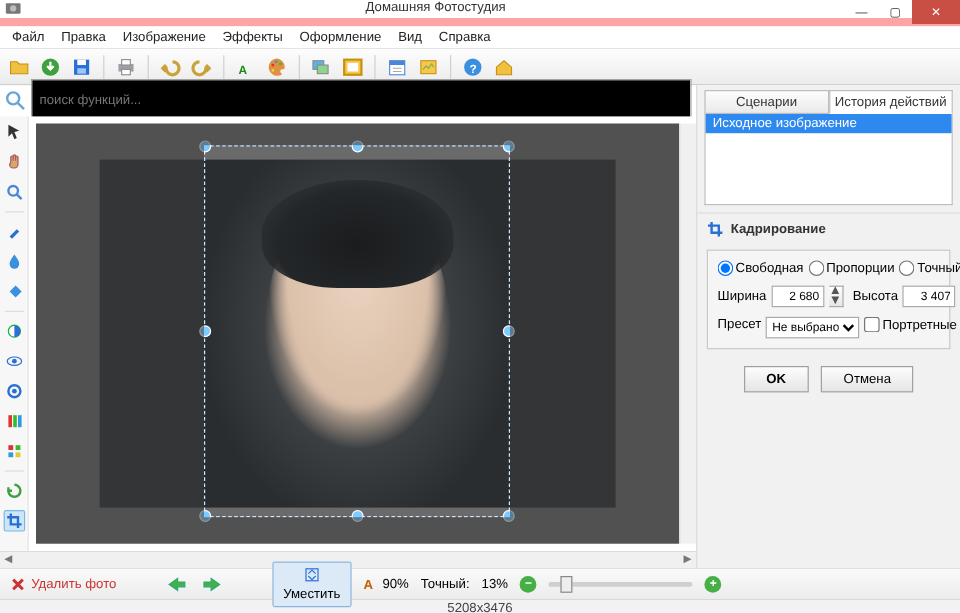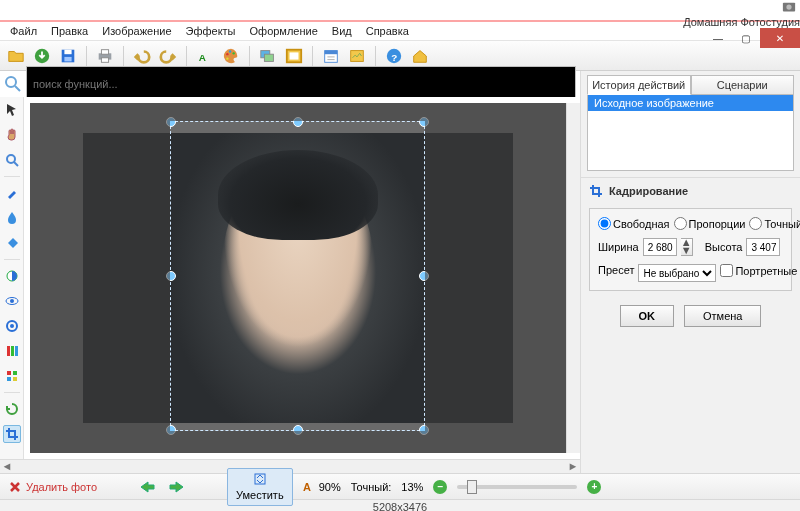--- a/index.html
+++ b/index.html
@@ -1,18 +1,18 @@
 <!DOCTYPE html>
 <html><head>
 <meta charset="utf-8">
 <style>
 * { box-sizing: border-box; margin: 0; padding: 0; font-family: "Segoe UI", Tahoma, sans-serif; font-size: 11px; }
 html, body { width: 800px; height: 511px; overflow: hidden; background: #fff; }
 
-.titlebar { height: 22px; background: #fff; border-bottom: 2px solid #fca5a5; display: flex; align-items: flex-end; flex-direction: column; }
+.titlebar { height: 22px; background: #fff; border-bottom: 7px solid #fca5a5; display: flex; align-items: flex-start; }
 .titlebar .app-icon { width: 22px; text-align: center; }
 .titlebar .title { flex: 1; text-align: center; color: #333; }
 .win-btns { display: flex; }
 .win-btn { width: 28px; height: 20px; display: flex; align-items: center; justify-content: center; font-size: 10px; color: #333; }
 .win-btn.close { background: #c94f45; color: #fff; width: 40px; }
 
 .menubar { height: 19px; display: flex; align-items: center; padding: 0 4px; gap: 2px; background: #fff; border-bottom: 1px solid #e4e4e4; }
 .menubar span { padding: 2px 6px; color: #222; cursor: default; }
 
 .toolbar { height: 30px; background: linear-gradient(#fdfdfd,#ececec); border-bottom: 1px solid #d0d0d0; display: flex; align-items: center; padding: 0 6px; gap: 8px; }
@@ -61,21 +61,21 @@
 .tabs { display: flex; margin: 4px 6px 0 6px; }
 .tab { flex:1; height: 20px; border: 1px solid #bdbdbd; background: linear-gradient(#fdfdfd,#eaeaea); display:flex; align-items:center; justify-content:center; color:#333; }
 .tab.active { background: #fff; border-bottom-color: #fff; }
 .history-list { margin: 0 6px 6px 6px; height: 76px; background: #fff; border: 1px solid #bdbdbd; border-top: none; }
 .history-item { background: #2d89ef; color: #fff; padding: 2px 6px; }
 .section-title { display:flex; align-items:center; gap:6px; padding: 6px 8px; font-weight:bold; color:#333; border-top:1px solid #dcdcdc; }
 .crop-box { margin: 4px 8px; padding: 8px; border: 1px solid #c9c9c9; background: #f5f5f5; display:flex; flex-direction:column; gap:8px; }
 .radio-row { display:flex; gap:4px; align-items:center; flex-wrap: nowrap; font-size: 10px; }
 .radio-row label { display:flex; align-items:center; gap:2px; white-space: nowrap; }
 .dim-row { display:flex; align-items:center; gap:4px; }
-.dim-row input[type=text] { width: 34px; height: 18px; border:1px solid #aaa; text-align:right; padding-right:3px; font-size: 10px; }
+.dim-row input[type=text] { width: 44px; height: 18px; border:1px solid #aaa; text-align:right; padding-right:3px; font-size: 10px; }
 .spin { width: 12px; height: 18px; border:1px solid #aaa; border-left:none; background:linear-gradient(#fff,#e6e6e6); font-size:7px; display:flex; flex-direction:column; }
 .spin div { flex:1; text-align:center; line-height:7px; color:#555; }
 .preset-row { display:flex; align-items:flex-start; gap:4px; font-size: 10px; }
 .preset-row select { flex:1; height:18px; border:1px solid #aaa; background:#fff; font-size: 10px; }
 .btn-row { display:flex; gap:10px; justify-content:center; margin: 10px 8px; }
 .btn { height: 22px; padding: 0 18px; border:1px solid #a0a0a0; background:linear-gradient(#fdfdfd,#e5e5e5); display:flex; align-items:center; }
 
 .bottombar { height: 26px; border-top: 1px solid #d8d8d8; background: linear-gradient(#fafafa,#ececec); display: flex; align-items: center; padding: 0 8px; gap: 10px; }
 .bottombar .del { color: #c33; display:flex; align-items:center; gap:4px; }
 .bottombar .nav-arrow { width:20px; height:18px; display:flex; align-items:center; justify-content:center; }
@@ -339,22 +339,22 @@
     </div>
     <div class="scroll-h-area">
       <div class="arrow">◄</div>
         <div style="flex:1"></div>
         <div class="arrow">►</div>
     </div>
   </div>
 
   <div class="right-panel">
     <div class="tabs">
+      <div class="tab">Сценарии</div>
       <div class="tab active">История действий</div>
-      <div class="tab">Сценарии</div>
     </div>
     <div class="history-list">
       <div class="history-item">Исходное изображение</div>
     </div>
 
     <div class="section-title">
       <svg width="14" height="14" viewBox="0 0 14 14">
           <path d="M4 1v9h9M1 4h9v9" fill="none" stroke="#2a6fd6" stroke-width="2"></path>
         </svg>
       <span>Кадрирование</span>

